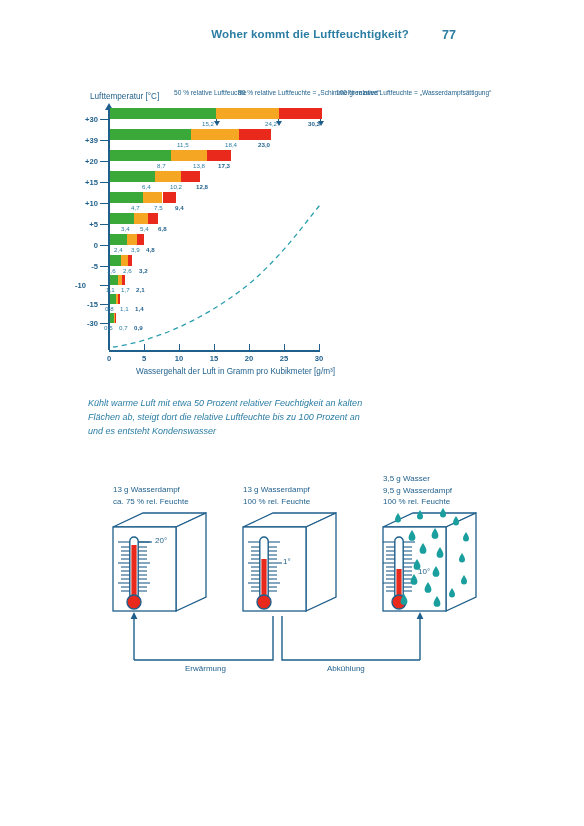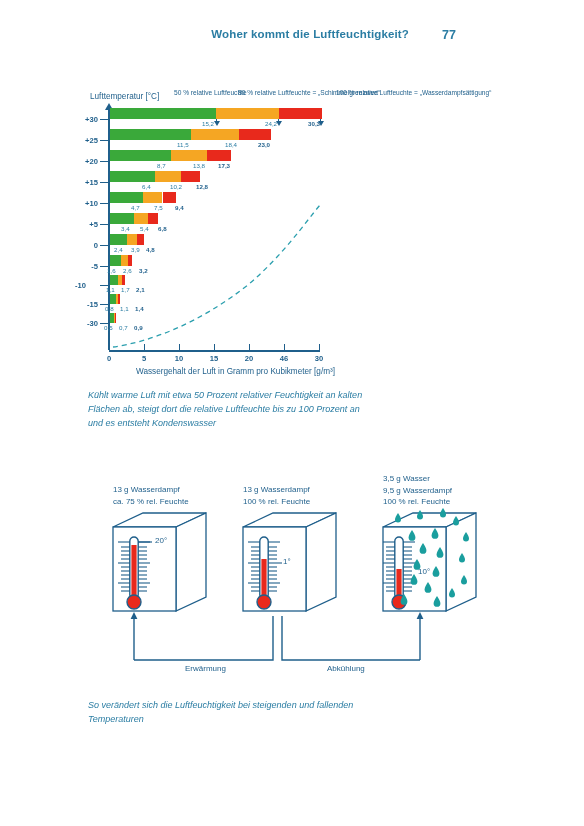--- a/index.html
+++ b/index.html
@@ -58,21 +58,21 @@
   .val{position:absolute;font-size:6.2px;color:#2b7da3;white-space:nowrap;}
   .val.bold{font-weight:bold;color:#1f5f8b;}
 
   #dashcurve{position:absolute;left:109px;top:29px;}
 
   
   .caption{
     position:absolute;font-style:italic;font-size:9px;line-height:14px;
     color:#2b7da3;white-space:pre-line;
   }
-  #caption-1{left:88px;top:388px;width:340px;}
+  #caption-1{left:88px;top:396px;width:340px;}
   #caption-2{left:88px;top:698px;width:340px;}
 
   
   #diagram{position:absolute;left:0;top:470px;width:584px;height:220px;}
   .box-label{position:absolute;font-size:8px;line-height:11.5px;color:#1f5f8b;white-space:pre-line;}
   .flow-label{position:absolute;font-size:8px;color:#1f5f8b;white-space:nowrap;}
 </style>
 </head>
 <body>
 
@@ -103,21 +103,21 @@
     <div id="y-axis-line"></div>
     <div id="x-axis-line"></div>
 
     <svg id="dashcurve" width="215" height="242">
       <path d="M 4,238 C 40,233 90,215 140,175 C 175,145 195,115 211,96" fill="none" stroke="#2b9fae" stroke-width="1.3" stroke-dasharray="5,4"></path>
     </svg>
 
     <div class="y-tick" style="top:39px;"></div>
     <div class="y-label" style="left:74px;top:35px;">+30</div>
     <div class="y-tick" style="top:60px;"></div>
-    <div class="y-label" style="left:74px;top:56px;">+25</div>
+    <div class="y-label" style="left:74px;top:56px;">+39</div>
     <div class="y-tick" style="top:81px;"></div>
     <div class="y-label" style="left:74px;top:77px;">+20</div>
     <div class="y-tick" style="top:102px;"></div>
     <div class="y-label" style="left:74px;top:98px;">+15</div>
     <div class="y-tick" style="top:123px;"></div>
     <div class="y-label" style="left:74px;top:119px;">+10</div>
     <div class="y-tick" style="top:144px;"></div>
     <div class="y-label" style="left:74px;top:140px;">+5</div>
     <div class="y-tick" style="top:165px;"></div>
     <div class="y-label" style="left:74px;top:161px;">0</div>
@@ -134,21 +134,21 @@
     <div class="x-label" style="left:99px;">0</div>
     <div class="x-tick" style="left:144px;"></div>
     <div class="x-label" style="left:134px;">5</div>
     <div class="x-tick" style="left:179px;"></div>
     <div class="x-label" style="left:169px;">10</div>
     <div class="x-tick" style="left:214px;"></div>
     <div class="x-label" style="left:204px;">15</div>
     <div class="x-tick" style="left:249px;"></div>
     <div class="x-label" style="left:239px;">20</div>
     <div class="x-tick" style="left:284px;"></div>
-    <div class="x-label" style="left:274px;">46</div>
+    <div class="x-label" style="left:274px;">25</div>
     <div class="x-tick" style="left:319px;"></div>
     <div class="x-label" style="left:309px;">30</div>
 
     <div class="bar-row" style="left:110px;top:28px;width:213px;">
       <div class="seg green" style="left:0;width:106.4px;"></div>
       <div class="seg orange" style="left:106.4px;width:63px;"></div>
       <div class="seg red" style="left:169.4px;width:42.7px;"></div>
     </div>
     <div class="val" style="left:202px;top:40px;">15,2</div>
     <div class="val" style="left:265px;top:40px;">24,2</div>
@@ -421,16 +421,14 @@
     </svg>
 
     <div class="flow-label" style="left:185px;top:194px;">Erwärmung</div>
     <div class="flow-label" style="left:327px;top:194px;">Abkühlung</div>
 
     <div class="flow-label" style="left:155px;top:66px;">20°</div>
     <div class="flow-label" style="left:283px;top:87px;">1°</div>
     <div class="flow-label" style="left:418px;top:97px;">10°</div>
   </div>
 
-  <div class="caption" id="caption-2">So verändert sich die Luftfeuchtigkeit bei steigenden und fallenden
-Temperaturen</div>
 
 </div>
 
 </body></html>

